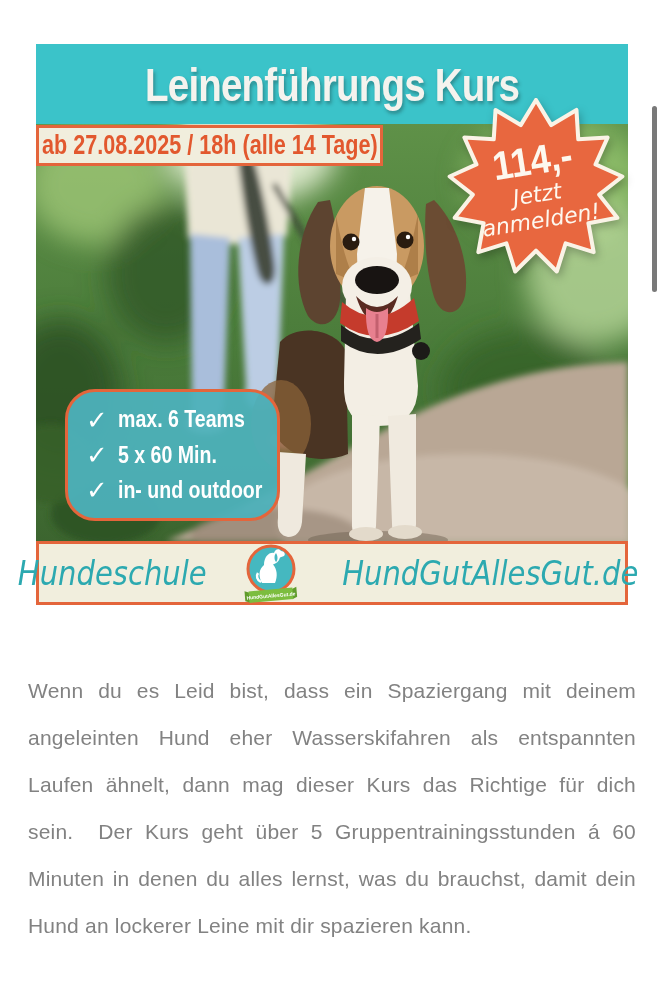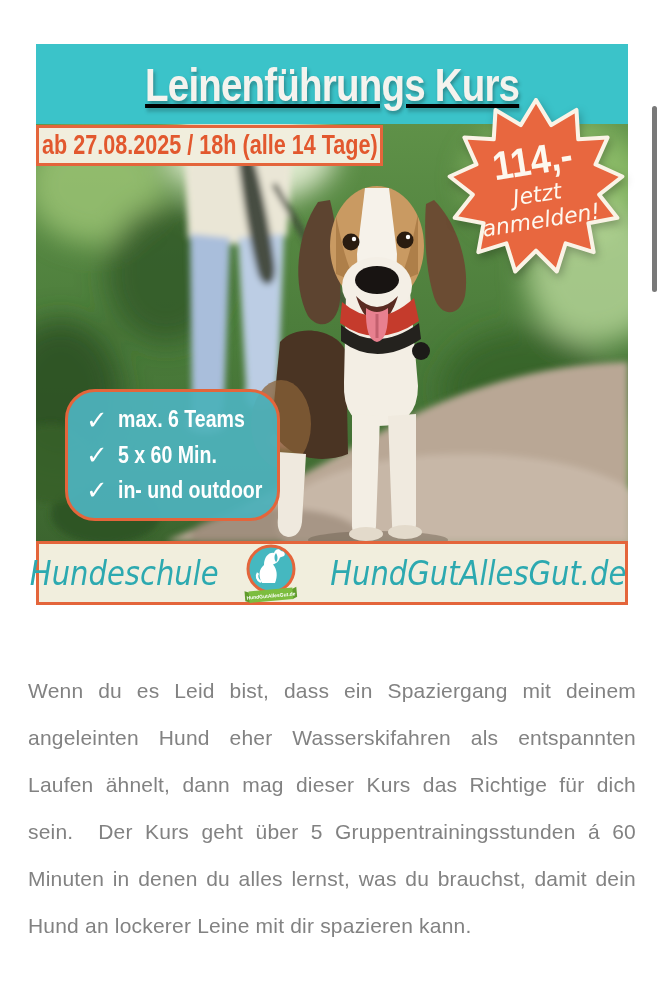--- a/index.html
+++ b/index.html
@@ -1,21 +1,21 @@
 <!DOCTYPE html>
 <html><head>
 <meta charset="utf-8">
 <style>
   html,body{margin:0;padding:0;background:#fff;}
   .page{position:relative;width:663px;height:1000px;background:#ffffff;overflow:hidden;
         font-family:"Liberation Sans",sans-serif;}
 
   
   .card{position:absolute;left:36px;top:44px;width:592px;height:561px;}
-  .card-header{height:80px;background:#3bc3c9;display:flex;align-items:center;justify-content:center;text-decoration:underline;}
+  .card-header{height:80px;background:#3bc3c9;display:flex;align-items:center;justify-content:center;}
   .card-title{font-size:47px;font-weight:bold;color:#f4f3ee;white-space:nowrap;
               transform:scaleX(.82);letter-spacing:-1px;
               text-shadow:2px 3px 4px rgba(20,40,40,.35);}
 
   .photo{position:relative;height:417px;overflow:hidden;background:#4a7b3a;}
   .photo>svg{display:block;width:100%;height:100%;}
 
   .date-banner{position:absolute;left:0;top:1px;width:347px;height:41px;box-sizing:border-box;
                background:#f1eedd;border:3px solid #e4653b;
                display:flex;align-items:center;justify-content:center;}
@@ -31,21 +31,21 @@
   .features-box{position:absolute;left:29px;top:265px;width:215px;height:132px;box-sizing:border-box;
                 background:rgba(77,177,186,.95);border:3px solid #e4653b;border-radius:30px;
                 display:flex;flex-direction:column;justify-content:space-evenly;
                 padding:6px 6px 6px 18px;z-index:5;}
   .feature-item{display:flex;align-items:center;color:#fff;}
   .check-glyph{font-size:26px;line-height:26px;margin-right:10px;font-weight:normal;}
   .feature-label{font-size:23px;font-weight:bold;white-space:nowrap;
                  transform:scaleX(.85);transform-origin:left center;}
 
   .card-footer{height:64px;box-sizing:border-box;background:#f1eedd;border:3px solid #e4653b;
-               display:flex;align-items:center;justify-content:center;gap:10px;}
+               display:flex;align-items:center;justify-content:center;gap:22px;}
   .brand-text{color:#2ca9b0;font-family:"DejaVu Sans",sans-serif;font-style:italic;
               font-size:33px;white-space:nowrap;transform:scaleX(.88);}
   .brand-logo{position:relative;width:58px;height:62px;margin-top:2px;flex:0 0 auto;}
 
   
   .scroll-thumb{position:absolute;left:652px;top:106px;width:5px;height:186px;
                 background:#797979;border-radius:3px;}
 
   
   .article{position:absolute;left:28px;top:646px;width:608px;color:#828282;

